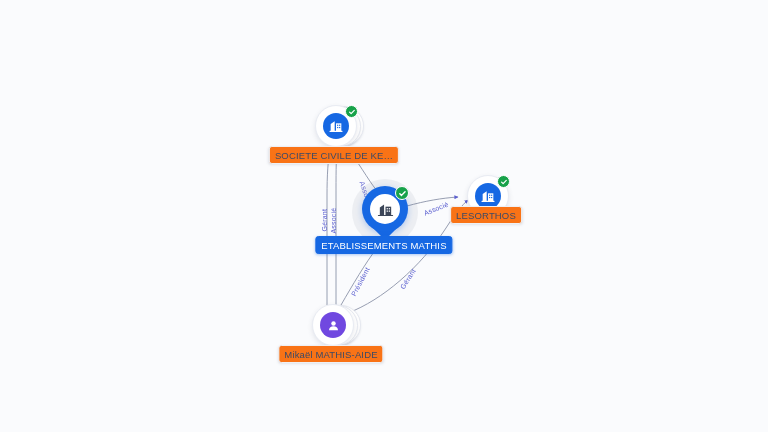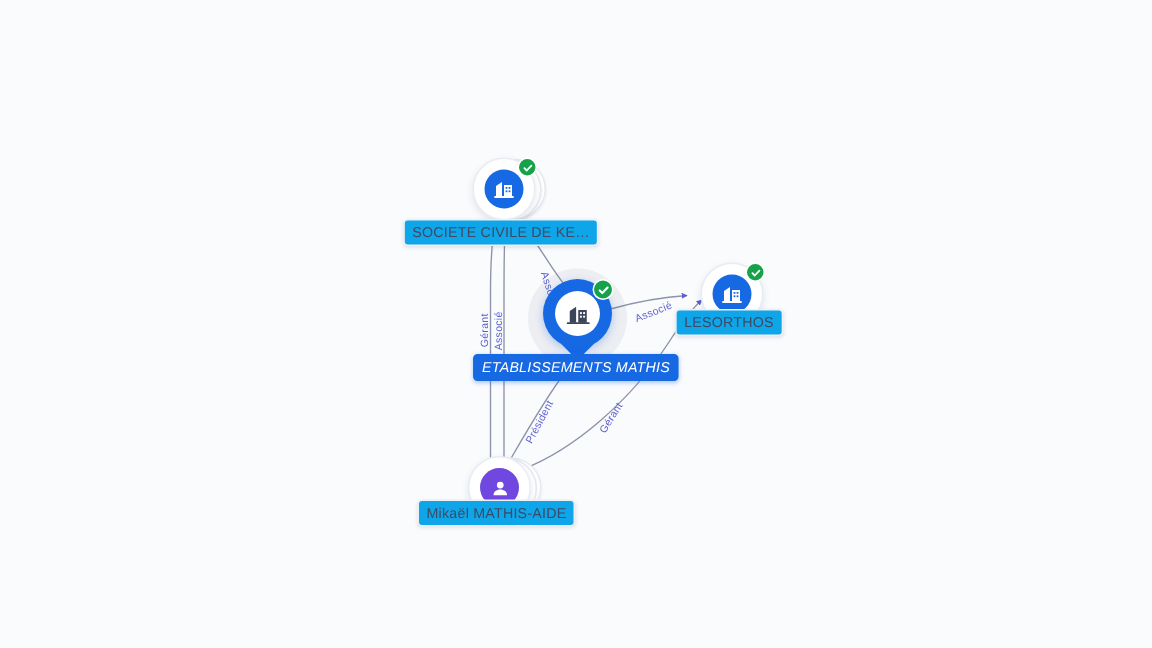--- a/index.html
+++ b/index.html
@@ -77,34 +77,33 @@
     box-sizing: border-box;
   }
 
   
   .node-label {
     position: absolute;
     white-space: nowrap;
     font-size: 9.5px;
     letter-spacing: 0.15px;
     color: #3d4a66;
-    background: #0ea5e9;
+    background: #f97316;
     border: 1px solid #eef0f5;
     border-radius: 3px;
     padding: 2.5px 5px;
     box-shadow: 0 1px 2.5px rgba(60,70,100,0.13);
     transform: translateX(-50%);
   }
   .node-label.selected {
     background: #1668e3;
     color: #ffffff;
     border-color: #1668e3;
     font-weight: 500;
     box-shadow: 0 1px 3px rgba(22,104,227,0.35);
-    font-style: italic;
   }
 
   
   .pin-halo {
     position: absolute;
     width: 66px;
     height: 66px;
     left: -33px;
     top: -33px;
     border-radius: 50%;
@@ -286,16 +285,16 @@
     <div class="node-stack" style="width:38px;height:38px;left:-11px;top:-19px;"></div>
     <div class="node-stack" style="width:39px;height:39px;left:-15px;top:-19.5px;"></div>
     <div class="node-disc">
       <div class="inner-circle inner-purple">
         <svg width="15" height="15" viewBox="0 0 24 24">
           <circle cx="12" cy="8.6" r="3.6" fill="#ffffff"></circle>
           <path d="M4.8 19.4c0-3.9 3.2-6.2 7.2-6.2s7.2 2.3 7.2 6.2z" fill="#ffffff"></path>
         </svg>
       </div>
     </div>
-    <div class="node-label" style="left:-1px; top:9px;">Mikaël MATHIS-AIDE</div>
+    <div class="node-label" style="left:-1px; top:21px;">Mikaël MATHIS-AIDE</div>
   </div>
 
 </div>
 
 </body></html>

